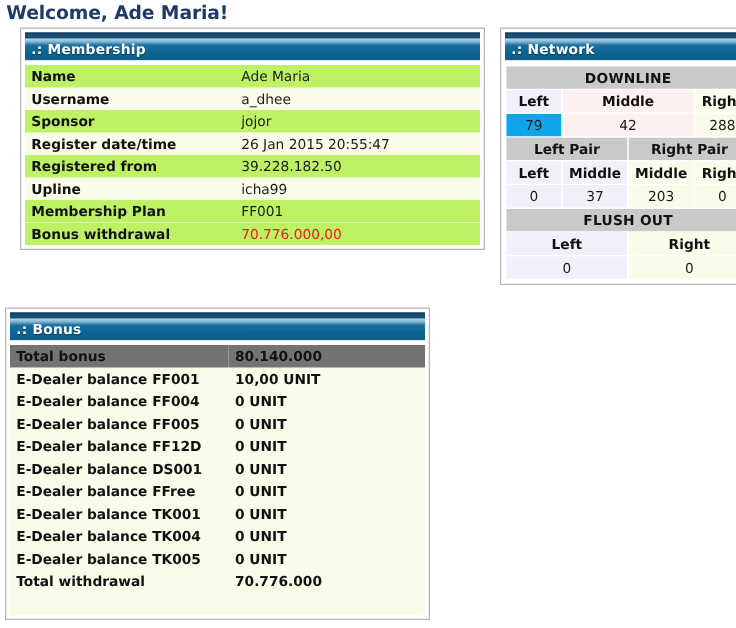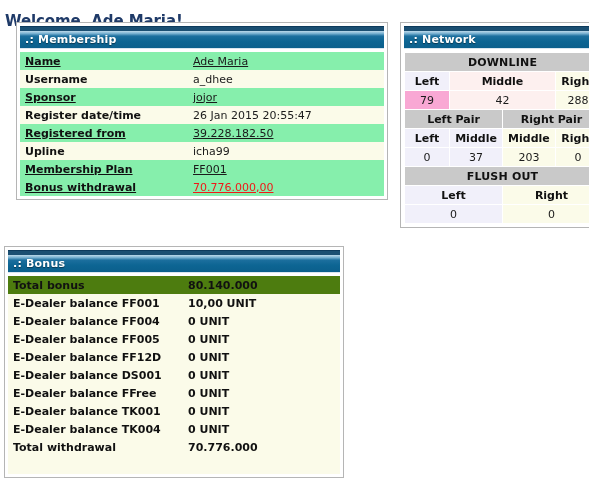--- a/index.html
+++ b/index.html
@@ -14,21 +14,21 @@
     font-family: "DejaVu Sans", sans-serif;
     font-size: 11px;
     color: #1b1b1b;
     overflow: hidden;
   }
 
   
   #welcome-heading {
     position: absolute;
     left: 5px;
-    top: 12px;
+    top: 1px;
     font-size: 15px;
     font-weight: bold;
     color: #1f3a68;
     letter-spacing: -0.1px;
     white-space: nowrap;
   }
 
   
   .panel {
     position: absolute;
@@ -78,31 +78,31 @@
     padding: 2px 5px;
     font-size: 11px;
     vertical-align: middle;
     height: 14px;
     overflow: hidden;
     white-space: nowrap;
   }
 
   
   #membership-panel { left: 16px; top: 22px; width: 372px; }
-  .kv-row-odd  td { background: #86efac; text-decoration: underline; }
+  .kv-row-odd  td { background: #bef264; }
   .kv-row-even td { background: #fbfbe9; }
   .kv-label { font-weight: bold; color: #111111; width: 158px; }
   .kv-value { color: #1b1b1b; }
   .kv-value.is-red { color: #f01818; }
 
   
   #bonus-panel { left: 4px; top: 246px; width: 340px; }
   .bonus-label { font-weight: bold; color: #111111; width: 165px; }
   .bonus-value { font-weight: bold; color: #111111; }
-  .bonus-row-first td { background: #4d7c0f; }
+  .bonus-row-first td { background: #737373; }
   .bonus-row td { background: #fbfbe9; }
   .bonus-row-blank td { background: #fbfbe9; height: 14px; }
 
   
   #network-panel { left: 400px; top: 22px; width: 205px; }
   table.net {
     border-collapse: collapse;
     width: 100%;
     table-layout: fixed;
   }
@@ -121,21 +121,21 @@
     letter-spacing: 0.2px;
   }
   .net-sub {
     background: #c9c9c9;
     font-weight: bold;
     color: #111111;
   }
   .net-head-left   { background: #f1f0fa; font-weight: bold; color: #111111; }
   .net-head-mid    { background: #fdf0ef; font-weight: bold; color: #111111; }
   .net-head-right  { background: #fbfbe9; font-weight: bold; color: #111111; }
-  .net-val-left    { background: #f9a8d4; color: #1b1b1b; }
+  .net-val-left    { background: #0ea5e9; color: #1b1b1b; }
   .net-val-mid     { background: #fdf0ef; color: #1b1b1b; }
   .net-val-right   { background: #fbfbe9; color: #1b1b1b; }
   .net-head-lav    { background: #f1f0fa; font-weight: bold; color: #111111; }
   .net-head-crm    { background: #fbfbe9; font-weight: bold; color: #111111; }
   .net-val-lav     { background: #f1f0fa; color: #1b1b1b; }
   .net-val-crm     { background: #fbfbe9; color: #1b1b1b; }
 </style>
 </head>
 <body>
 
@@ -286,20 +286,24 @@
         </tr>
         <tr class="bonus-row">
           <td class="bonus-label">E-Dealer balance TK001</td>
           <td class="bonus-value">0 UNIT</td>
         </tr>
         <tr class="bonus-row">
           <td class="bonus-label">E-Dealer balance TK004</td>
           <td class="bonus-value">0 UNIT</td>
         </tr>
         <tr class="bonus-row">
+          <td class="bonus-label">E-Dealer balance TK005</td>
+          <td class="bonus-value">0 UNIT</td>
+        </tr>
+        <tr class="bonus-row">
           <td class="bonus-label">Total withdrawal</td>
           <td class="bonus-value">70.776.000</td>
         </tr>
         <tr class="bonus-row-blank">
           <td class="bonus-label">&nbsp;</td>
           <td class="bonus-value">&nbsp;</td>
         </tr>
       </tbody>
     </table>
   </div>

